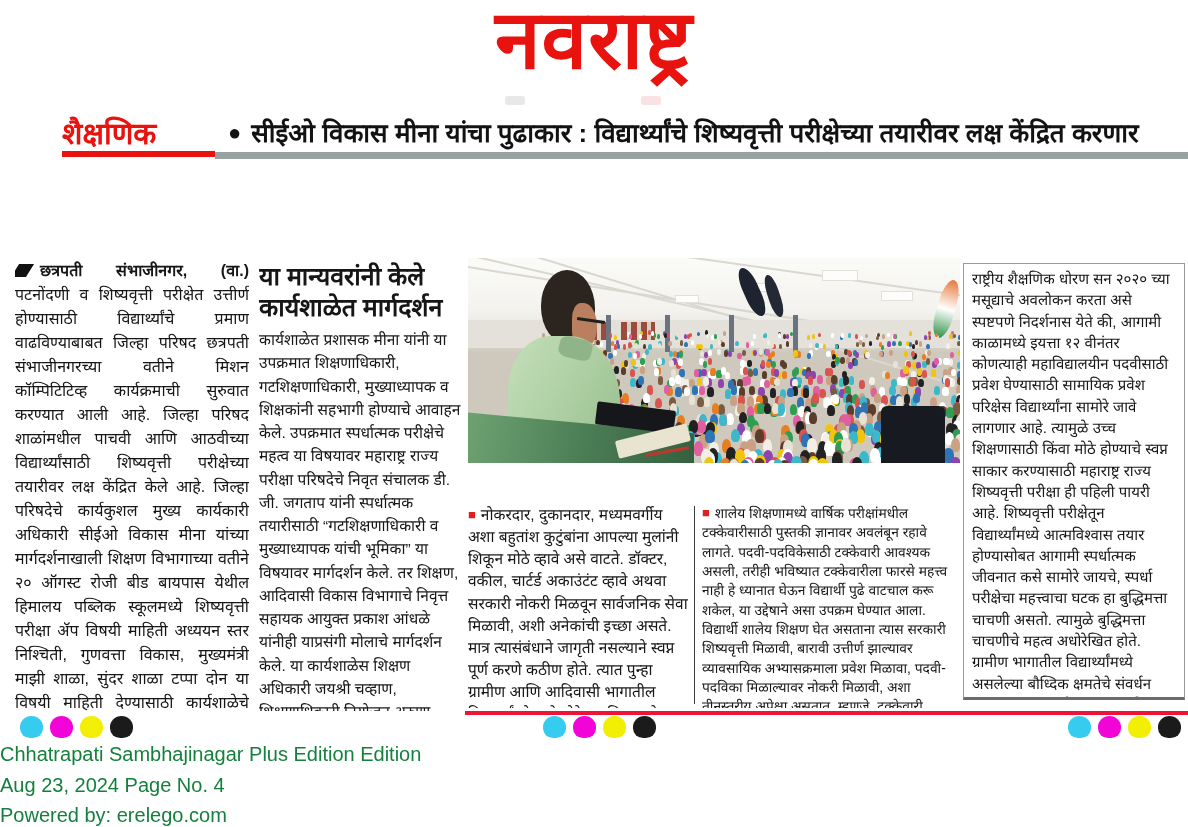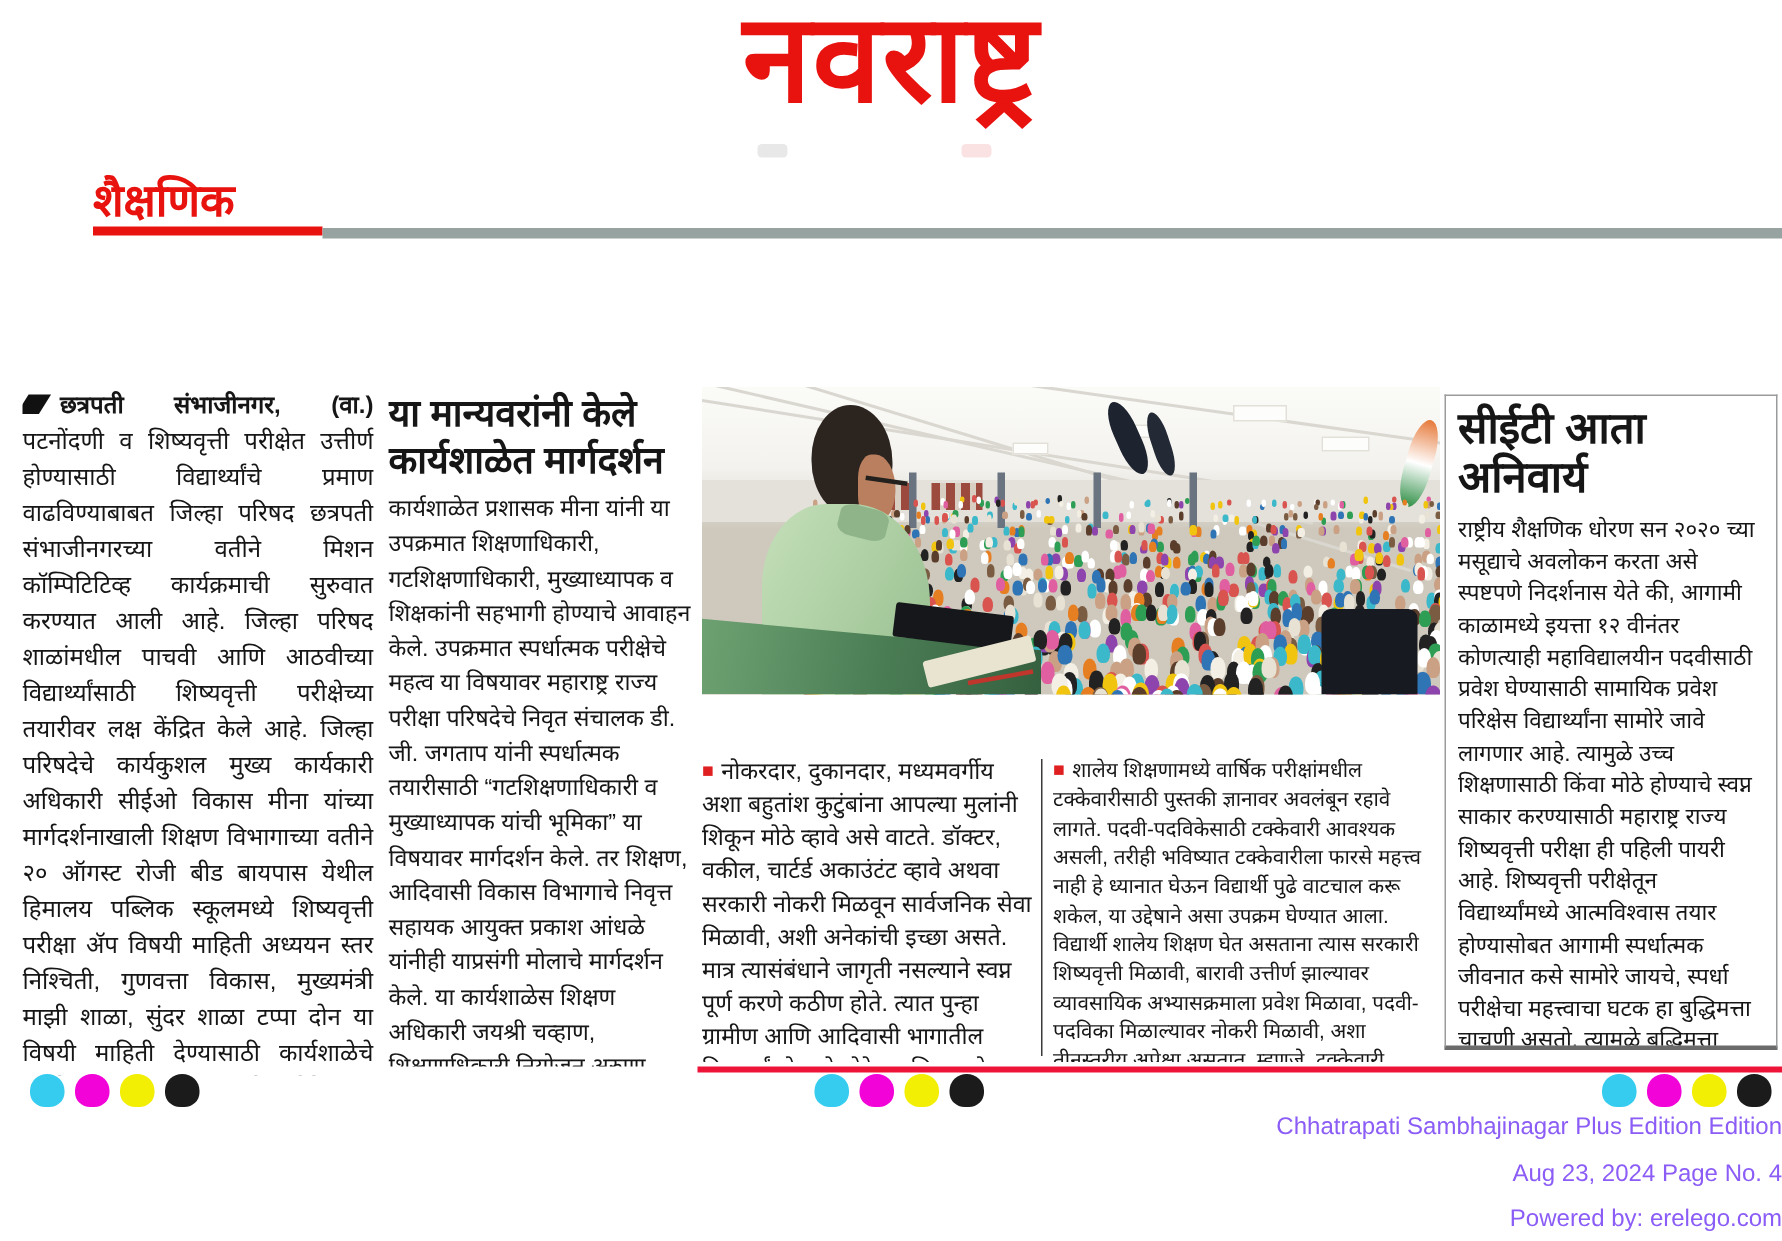--- a/index.html
+++ b/index.html
@@ -76,35 +76,38 @@
   .right-heading{font-size:29px;font-weight:bold;line-height:1.15;margin:2px 0 6px 0;}
   .right-body{font-size:15px;line-height:1.42;}
 
   .red-rule{position:absolute;left:465px;top:711px;width:723px;height:4px;}
 
   
   .reg{position:absolute;top:716px;display:flex;gap:7px;}
   .reg i{display:block;width:23px;height:22px;border-radius:50% 50% 44% 44%;}
 
   
-  .footer-line{position:absolute;left:0;right:0;text-align:right;font-size:16px;color:#8b5cf6;}
+  .footer-line{position:absolute;left:0;right:0;text-align:left;font-size:20px;color:#15803d;}
   .f1{top:743px;} .f2{top:774px;} .f3{top:804px;}
 </style>
 </head>
 <body>
 
 <div class="page">
 
   <div class="masthead" style="color: rgb(232, 18, 15);">नवराष्ट्र</div>
   <div class="smudge" style="left:505px;top:96px;width:20px;background:#444;"></div>
   <div class="smudge" style="left:641px;top:96px;width:20px;background:#d11;"></div>
 
   <div class="kicker-section" style="color: rgb(232, 18, 15);">शैक्षणिक</div>
   <div class="kicker-underline" style="background: rgb(232, 18, 15);"></div>
   <div class="kicker-bar" style="background: rgb(151, 163, 160);"></div>
+  <div class="kicker-headline">
+    <span class="kicker-bullet">●</span><span>सीईओ विकास मीना यांचा पुढाकार : विद्यार्थ्यांचे शिष्यवृत्ती परीक्षेच्या तयारीवर लक्ष केंद्रित करणार</span>
+  </div>
 
 
   <div class="col col-left">
     <span class="dateline-marker"></span><span class="dateline">छत्रपती संभाजीनगर, (वा.)</span>
     <span>पटनोंदणी व शिष्यवृत्ती परीक्षेत उत्तीर्ण होण्यासाठी विद्यार्थ्यांचे प्रमाण वाढविण्याबाबत जिल्हा परिषद छत्रपती संभाजीनगरच्या वतीने मिशन कॉम्पिटिटिव्ह कार्यक्रमाची सुरुवात करण्यात आली आहे. जिल्हा परिषद शाळांमधील पाचवी आणि आठवीच्या विद्यार्थ्यांसाठी शिष्यवृत्ती परीक्षेच्या तयारीवर लक्ष केंद्रित केले आहे. जिल्हा परिषदेचे कार्यकुशल मुख्य कार्यकारी अधिकारी सीईओ विकास मीना यांच्या मार्गदर्शनाखाली शिक्षण विभागाच्या वतीने २० ऑगस्ट रोजी बीड बायपास येथील हिमालय पब्लिक स्कूलमध्ये शिष्यवृत्ती परीक्षा ॲप विषयी माहिती अध्ययन स्तर निश्चिती, गुणवत्ता विकास, मुख्यमंत्री माझी शाळा, सुंदर शाळा टप्पा दोन या विषयी माहिती देण्यासाठी कार्यशाळेचे आयोजन करण्यात आले होते. या कार्यशाळेसाठी जिल्ह्यातील सर्व मुख्याध्यापकांना निमंत्रित करण्यात आले होते.</span>
   </div>
 
   <div class="col col-2">
     <div class="col2-heading">या मान्यवरांनी केले कार्यशाळेत मार्गदर्शन</div>
     <div class="col2-body">कार्यशाळेत प्रशासक मीना यांनी या उपक्रमात शिक्षणाधिकारी, गटशिक्षणाधिकारी, मुख्याध्यापक व शिक्षकांनी सहभागी होण्याचे आवाहन केले. उपक्रमात स्पर्धात्मक परीक्षेचे महत्व या विषयावर महाराष्ट्र राज्य परीक्षा परिषदेचे निवृत संचालक डी. जी. जगताप यांनी स्पर्धात्मक तयारीसाठी “गटशिक्षणाधिकारी व मुख्याध्यापक यांची भूमिका” या विषयावर मार्गदर्शन केले. तर शिक्षण, आदिवासी विकास विभागाचे निवृत्त सहायक आयुक्त प्रकाश आंधळे यांनीही याप्रसंगी मोलाचे मार्गदर्शन केले. या कार्यशाळेस शिक्षण अधिकारी जयश्री चव्हाण, शिक्षणाधिकारी नियोजन अरुणा भूमकर, गटशिक्षणाधिकारी तांदळे, श्रीमाळी, शिक्षण विस्तार अधिकारी संगीता सावळे सर्व गटशिक्षणाधिकारी, मुख्याध्यापक उपस्थित होते.</div>
@@ -1048,21 +1051,20 @@
   <div class="col feature-left">
     <span class="sq" style="color: rgb(224, 32, 32);">■</span><span>नोकरदार, दुकानदार, मध्यमवर्गीय अशा बहुतांश कुटुंबांना आपल्या मुलांनी शिकून मोठे व्हावे असे वाटते. डॉक्टर, वकील, चार्टर्ड अकाउंटंट व्हावे अथवा सरकारी नोकरी मिळवून सार्वजनिक सेवा मिळावी, अशी अनेकांची इच्छा असते. मात्र त्यासंबंधाने जागृती नसल्याने स्वप्न पूर्ण करणे कठीण होते. त्यात पुन्हा ग्रामीण आणि आदिवासी भागातील विद्यार्थ्यांपुढे भले मोठे प्रश्नचिन्ह उभे राहते.</span>
   </div>
   <div class="feature-divider"></div>
   <div class="col feature-right">
     <span class="sq" style="color: rgb(224, 32, 32);">■</span><span>शालेय शिक्षणामध्ये वार्षिक परीक्षांमधील टक्केवारीसाठी पुस्तकी ज्ञानावर अवलंबून रहावे लागते. पदवी-पदविकेसाठी टक्केवारी आवश्यक असली, तरीही भविष्यात टक्केवारीला फारसे महत्त्व नाही हे ध्यानात घेऊन विद्यार्थी पुढे वाटचाल करू शकेल, या उद्देषाने असा उपक्रम घेण्यात आला. विद्यार्थी शालेय शिक्षण घेत असताना त्यास सरकारी शिष्यवृत्ती मिळावी, बारावी उत्तीर्ण झाल्यावर व्यावसायिक अभ्यासक्रमाला प्रवेश मिळावा, पदवी-पदविका मिळाल्यावर नोकरी मिळावी, अशा तीनस्तरीय अपेक्षा असतात. म्हणजे, टक्केवारी किम्मान आहे. मग आपण टक्केवारीच्या मागे का धावतो, हा खरा प्रश्न आहे.</span>
   </div>
   <div class="red-rule" style="background: rgb(238, 20, 56);"></div>
 
   <div class="right-box">
-    <div class="right-heading">सीईटी आता अनिवार्य</div>
     <div class="right-body">राष्ट्रीय शैक्षणिक धोरण सन २०२० च्या मसूद्याचे अवलोकन करता असे स्पष्टपणे निदर्शनास येते की, आगामी काळामध्ये इयत्ता १२ वीनंतर कोणत्याही महाविद्यालयीन पदवीसाठी प्रवेश घेण्यासाठी सामायिक प्रवेश परिक्षेस विद्यार्थ्यांना सामोरे जावे लागणार आहे. त्यामुळे उच्च शिक्षणासाठी किंवा मोठे होण्याचे स्वप्न साकार करण्यासाठी महाराष्ट्र राज्य शिष्यवृत्ती परीक्षा ही पहिली पायरी आहे. शिष्यवृत्ती परीक्षेतून विद्यार्थ्यांमध्ये आत्मविश्वास तयार होण्यासोबत आगामी स्पर्धात्मक जीवनात कसे सामोरे जायचे, स्पर्धा परीक्षेचा महत्त्वाचा घटक हा बुद्धिमत्ता चाचणी असतो. त्यामुळे बुद्धिमत्ता चाचणीचे महत्व अधोरेखित होते. ग्रामीण भागातील विद्यार्थ्यांमध्ये असलेल्या बौध्दिक क्षमतेचे संवर्धन करून त्यांना स्पर्धात्मक युगामध्ये आदर्श नागरीक बनविण्यासाठी प्राथमिक स्तरावरील शिष्यवृत्ती परीक्षा ही महत्वाची एकमेव संधी आहे. अशी माहिती यावेळी मिना यांनी दिली.</div>
   </div>
 
   <div class="reg" style="left:20px;">
       <i style="background: rgb(53, 204, 240);"></i>
       <i style="background: rgb(242, 3, 216);"></i>
       <i style="background: rgb(242, 238, 4);"></i>
       <i style="background: rgb(27, 27, 27);"></i>
     </div>
   <div class="reg" style="left:543px;">

